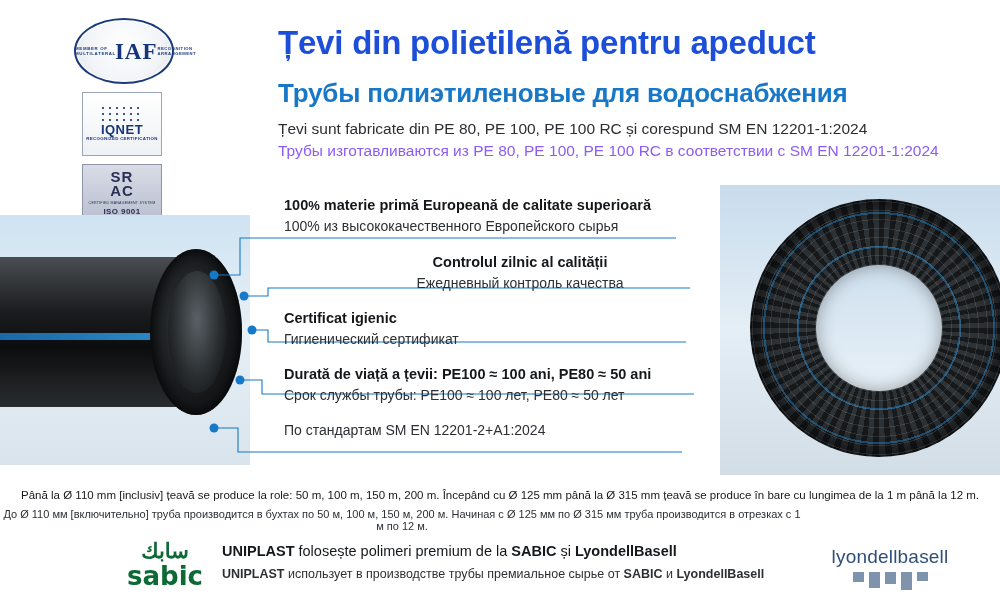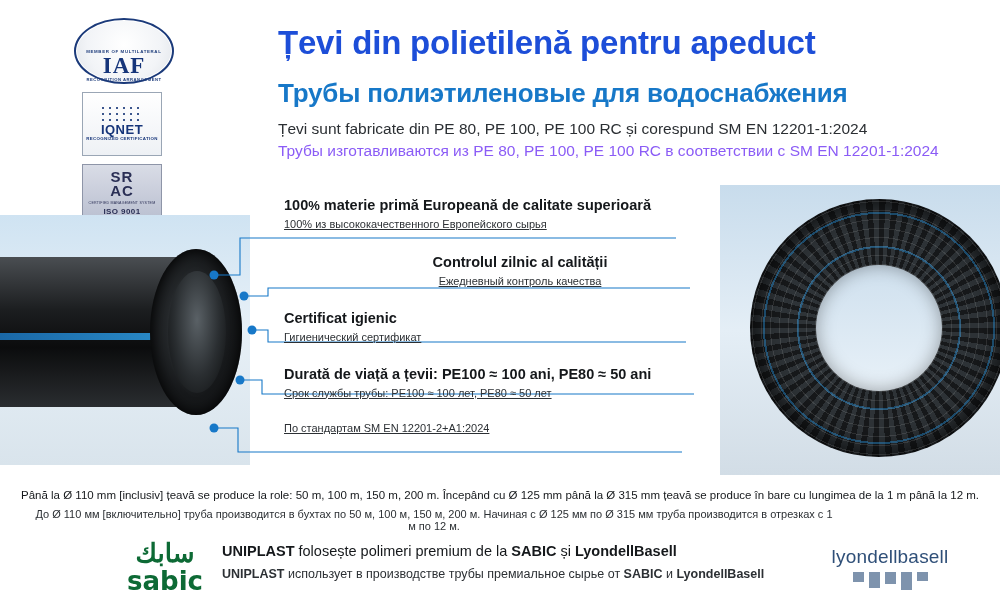--- a/index.html
+++ b/index.html
@@ -13,21 +13,21 @@
   }
 
   
   .badges{position:absolute;left:62px;top:18px;width:120px;}
   .badge{width:96px;margin:0 auto 8px auto;position:relative;}
 
   .badge-iaf{
     width:96px;height:62px;border-radius:50%/50%;
     background:radial-gradient(circle at 50% 40%, #ffffff 0%, #f2f4f7 60%, #dfe3e8 100%);
     border:2px solid #1b3a7a;
-    display:flex;flex-direction:column;align-items:center;justify-content:flex-end;
+    display:flex;flex-direction:row;align-items:center;justify-content:space-between;
     box-shadow:0 0 0 1px #ffffff inset;
   }
   .badge-iaf .iaf-top{font-size:4.2px;letter-spacing:.6px;color:#1b3a7a;font-weight:bold;transform:scaleX(1.05);}
   .badge-iaf .iaf-main{font-size:23px;font-weight:bold;color:#16357a;line-height:1;letter-spacing:1px;font-family:"Liberation Serif",serif;}
   .badge-iaf .iaf-bot{font-size:4.2px;letter-spacing:.5px;color:#1b3a7a;font-weight:bold;}
 
   .badge-iqnet{
     width:78px;height:58px;margin:4px auto 8px auto;
     background:linear-gradient(#ffffff,#eef1f5);
     border:1px solid #9aa6b5;
@@ -126,38 +126,38 @@
     background:
       repeating-radial-gradient(circle at 50% 50%, rgba(30,140,220,0) 0 12px, rgba(40,150,225,.55) 12px 14px, rgba(30,140,220,0) 14px 34px);
     opacity:.75;
   }
 
   
   .features{position:absolute;left:236px;top:196px;width:520px;}
   .feature{position:relative;margin-bottom:14px;padding-left:48px;min-height:40px;}
   .feature .ro{font-size:14.5px;font-weight:bold;color:#15181b;line-height:1.35;}
   .feature .ro .pct{font-size:17px;}
-  .feature .ru{font-size:11px;color:#2c3034;line-height:1.35;margin-top:1px;text-decoration:underline;}
+  .feature .ru{font-size:14px;color:#2c3034;line-height:1.35;margin-top:1px;}
 
   
   .connectors{position:absolute;left:0;top:0;width:1000px;height:600px;pointer-events:none;}
 
   
   .note-ro{
     position:absolute;left:0;top:489px;width:1000px;text-align:center;
     font-size:11.5px;font-weight:normal;color:#15181b;
   }
   .note-ru{
     position:absolute;left:0;top:508px;width:804px;text-align:center;
-    font-size:11px;color:#2c3034;padding-left:32px;
+    font-size:11px;color:#2c3034;
   }
 
   
   .sabic{position:absolute;left:100px;top:540px;width:130px;text-align:center;}
-  .sabic-ar{font-size:26px;color:#0d6a35;font-weight:bold;line-height:1;letter-spacing:1px;}
+  .sabic-ar{font-size:21px;color:#0d6a35;font-weight:bold;line-height:1;letter-spacing:1px;}
   .sabic-lat{font-size:26px;color:#0d6a35;font-weight:bold;line-height:1;margin-top:2px;font-family:"DejaVu Sans",sans-serif;}
 
   .footer-ro{
     position:absolute;left:222px;top:543px;width:560px;
     font-size:14.5px;color:#15181b;
   }
   .footer-ro b{font-weight:bold;}
   .footer-ru{
     position:absolute;left:222px;top:567px;width:560px;
     font-size:12.5px;color:#2c3034;

